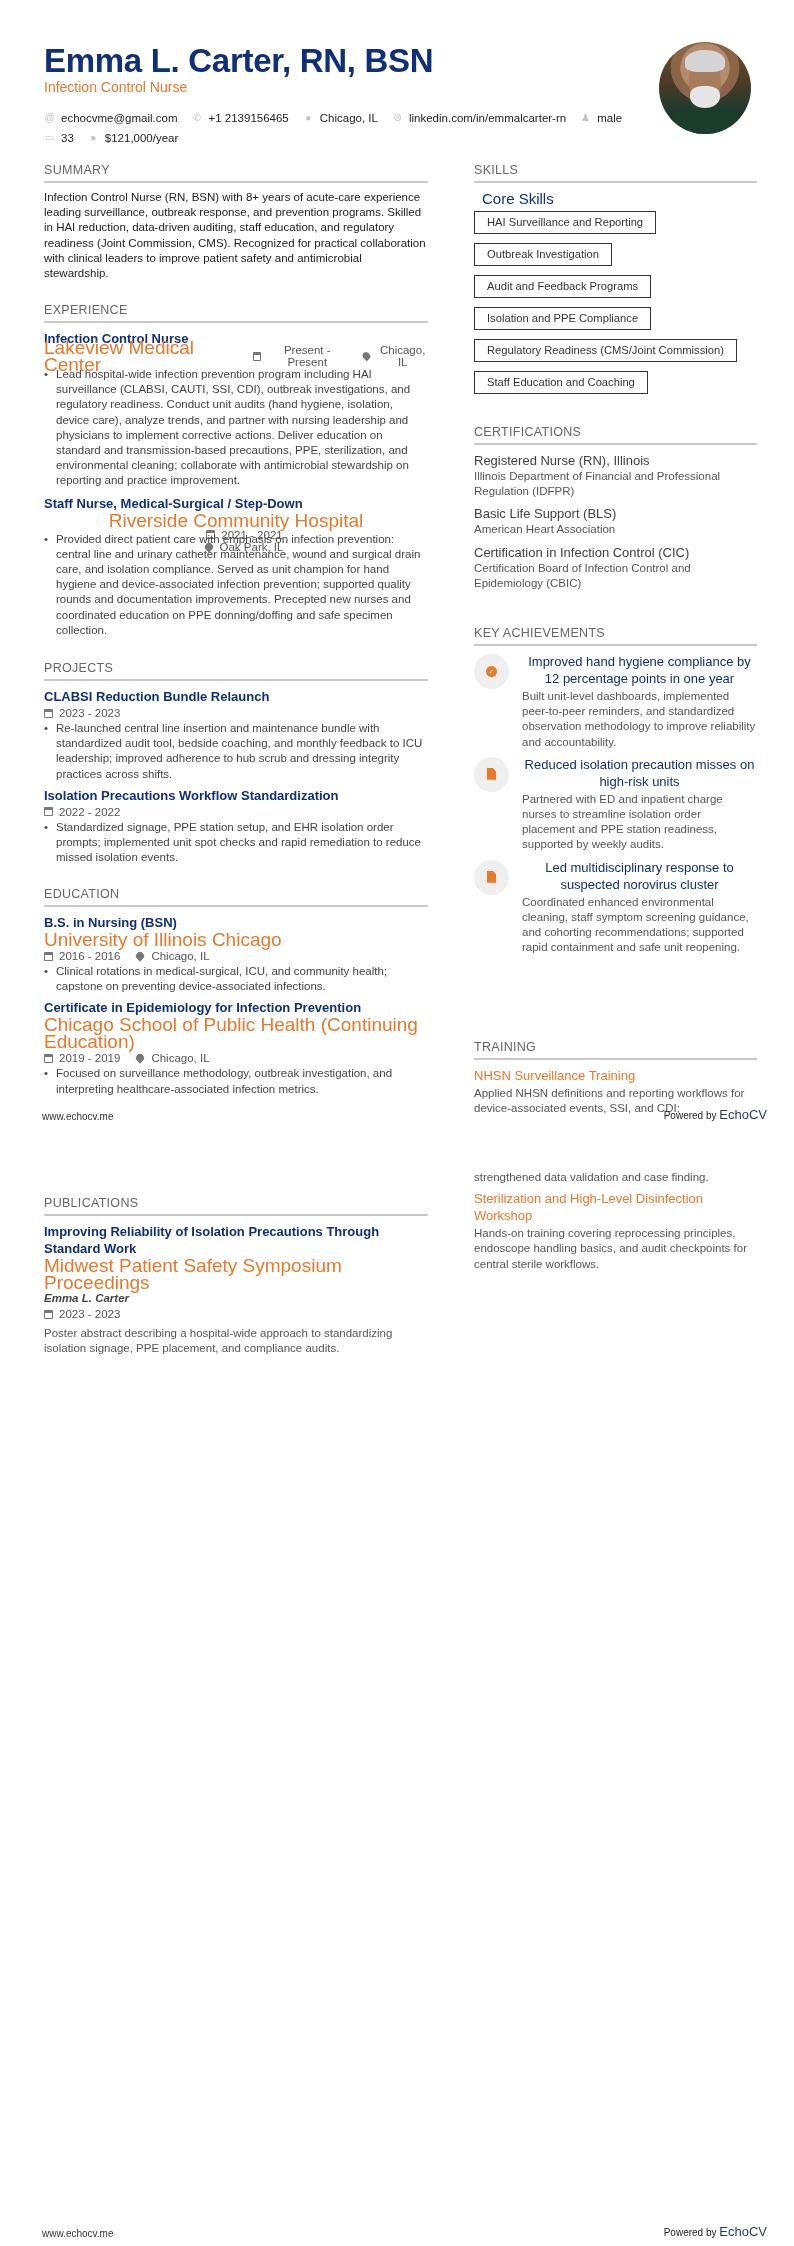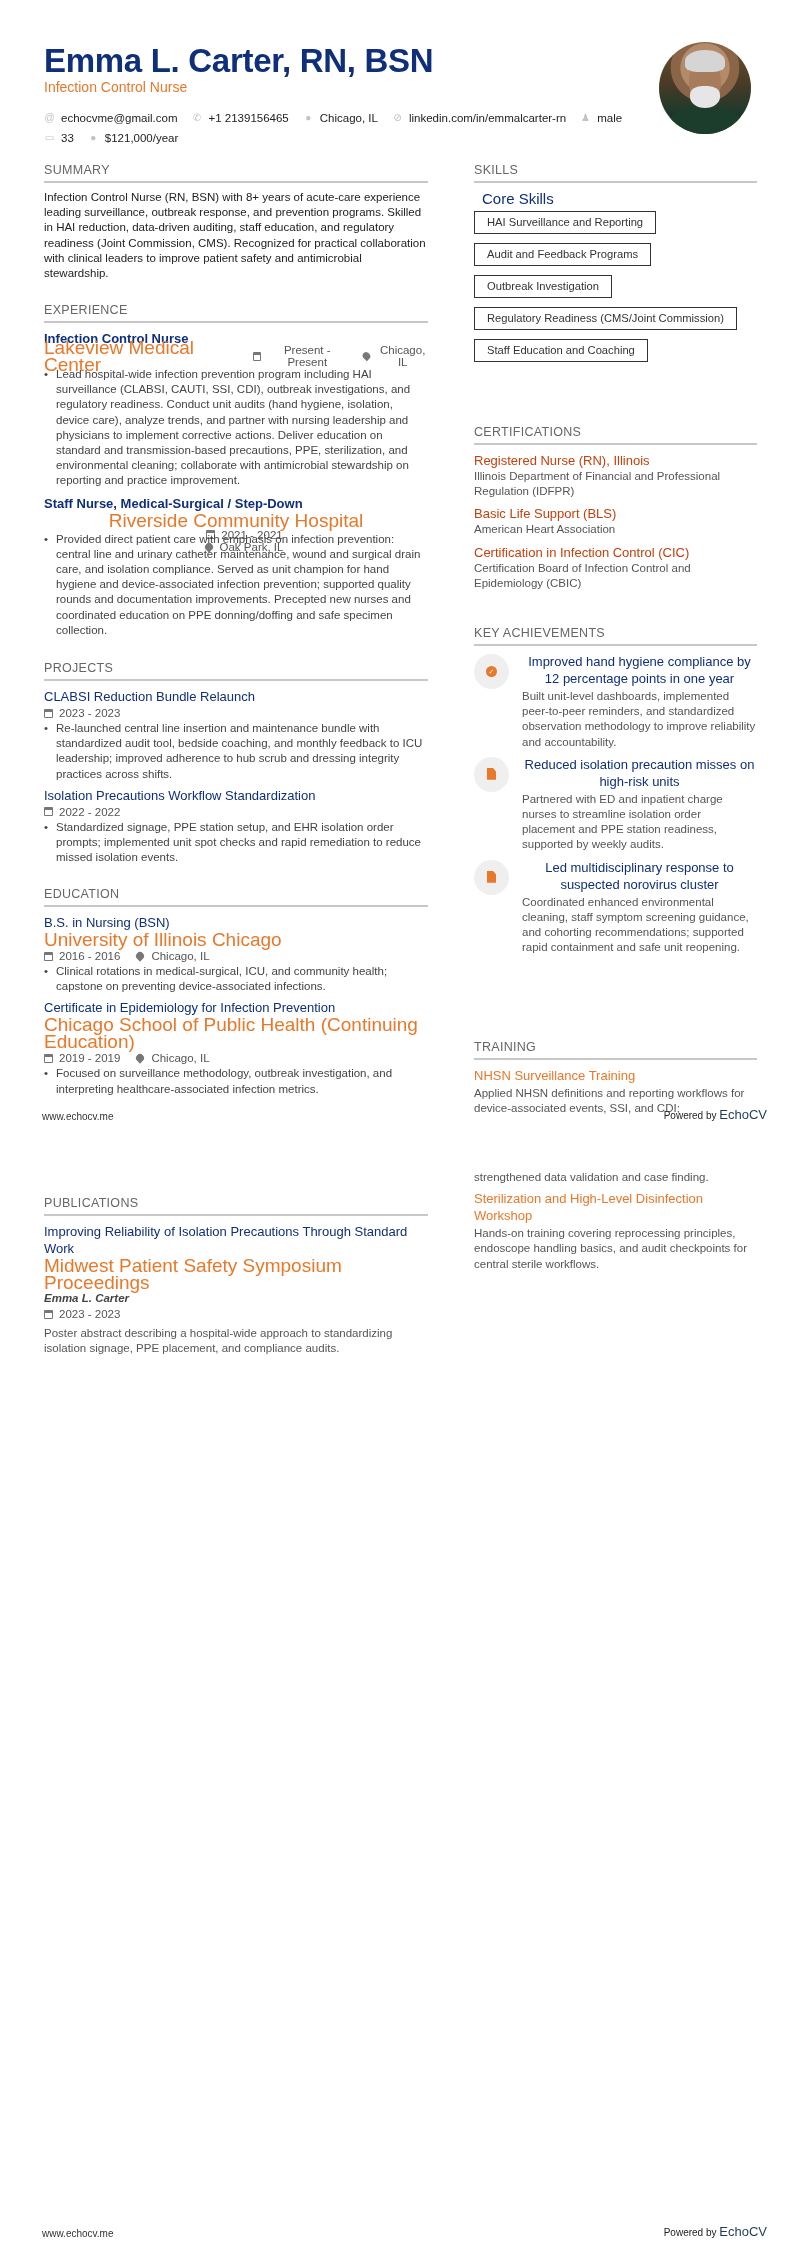--- a/index.html
+++ b/index.html
@@ -26,32 +26,32 @@
     overflow: hidden; }
   .avatar .hair { position: absolute; left: 26px; top: 8px; width: 40px; height: 22px; border-radius: 50% 50% 30% 30%; background: #d5d5d5; }
   .avatar .face { position: absolute; left: 30px; top: 20px; width: 32px; height: 40px; border-radius: 45%; background: #a77c5c; }
   .avatar .beard { position: absolute; left: 31px; top: 44px; width: 30px; height: 22px; border-radius: 40% 40% 50% 50%; background: #e6e6e6; }
   .avatar .jacket { position: absolute; left: 8px; top: 66px; width: 76px; height: 40px; border-radius: 40% 40% 0 0; background: #1c3d2b; }
 
   .col-left { position: absolute; left: 44px; width: 384px; }
   .col-right { position: absolute; left: 474px; width: 283px; }
   .sec-title { font-size: 12.5px; color: #666; letter-spacing: 0.3px; padding-bottom: 4px; border-bottom: 2px solid #c8c8c8; margin-bottom: 7px; }
   .p-text { font-size: 11.5px; line-height: 15.2px; color: #222; }
-  .item-title { font-size: 13px; color: #0f2f7a; line-height: 17px; }
+  .item-title { font-size: 13px; color: #0f2f7a; line-height: 17px; font-weight: bold; }
   .item-title.bold { font-weight: 700; }
   .org { font-size: 19px; color: #e8782a; line-height: 17px; }
   .meta { font-size: 11.5px; color: #555; display: inline-flex; align-items: center; text-align: center; }
   .meta-row { display: flex; align-items: center; height: 16px; }
   .ic-cal { display: inline-block; width: 9px; height: 9px; border: 1.5px solid #777; border-top-width: 3px; border-radius: 1px; margin-right: 6px; }
   .ic-pin { display: inline-block; width: 8px; height: 8px; background: #777; border-radius: 50% 50% 50% 0; transform: rotate(-45deg); margin-right: 7px; margin-left: 16px; }
   .bullet { display: flex; font-size: 11.5px; line-height: 15.2px; color: #444; }
   .bullet .dot { width: 12px; flex: none; }
   .skill-head { font-size: 15px; color: #0f2f7a; margin: 2px 8px 4px; }
   .chip { display: inline-block; border: 1.5px solid #333; padding: 3px 12px; font-size: 11.2px; color: #333; margin-bottom: 9px; line-height: 15px; }
-  .cert-title { font-size: 13px; color: #c2410c; line-height: 17px; margin-top: 2px; }
+  .cert-title { font-size: 13px; color: #404040; line-height: 17px; margin-top: 2px; }
   .cert-org { font-size: 11.5px; color: #555; line-height: 15.2px; margin-bottom: 6px; }
   .ach { display: flex; margin-bottom: 6px; }
   .ach-ic { width: 35px; height: 35px; border-radius: 50%; background: #efefef; flex: none; margin-right: 13px; position: relative; margin-top: 1px; }
   .ach-ic .check { position: absolute; left: 12px; top: 12px; width: 11px; height: 11px; border-radius: 50%; background: #e8782a; color: #fff; font-size: 7px; line-height: 11px; text-align: center; }
   .ach-ic .doc { position: absolute; left: 13px; top: 11px; width: 9px; height: 12px; background: #e8782a; clip-path: polygon(0 0, 65% 0, 100% 30%, 100% 100%, 0 100%); }
   .ach-title { font-size: 13px; color: #0f2f7a; line-height: 17px; text-align: center; }
   .ach-desc { font-size: 11.5px; color: #555; line-height: 15.2px; margin-top: 2px; }
   .train-title { font-size: 13px; color: #e8782a; line-height: 17px; }
   .footer-l { position: absolute; left: 42px; font-size: 10px; color: #333; }
   .footer-r { position: absolute; right: 27px; font-size: 10px; color: #222; }
@@ -219,22 +219,23 @@
           <span class="dot">•</span>
           <span>Focused on surveillance methodology, outbreak investigation, and interpreting healthcare-associated infection metrics.</span>
         </div>
     </div>
   </div>
 
   <div class="col-right" style="top:163px;">
     <div class="sec-title">SKILLS</div>
     <div class="skill-head">Core Skills</div>
     <div><span class="chip">HAI Surveillance and Reporting</span></div>
+    <div><span class="chip">Outbreak Investigation</span></div>
     <div><span class="chip">Audit and Feedback Programs</span></div>
-    <div><span class="chip">Outbreak Investigation</span></div>
+    <div><span class="chip">Isolation and PPE Compliance</span></div>
     <div><span class="chip">Regulatory Readiness (CMS/Joint Commission)</span></div>
     <div><span class="chip">Staff Education and Coaching</span></div>
   </div>
 
   <div class="col-right" style="top:425px;">
     <div class="sec-title">CERTIFICATIONS</div>
     <div class="cert-title">Registered Nurse (RN), Illinois</div>
     <div class="cert-org">Illinois Department of Financial and Professional Regulation (IDFPR)</div>
     <div class="cert-title">Basic Life Support (BLS)</div>
     <div class="cert-org">American Heart Association</div>

